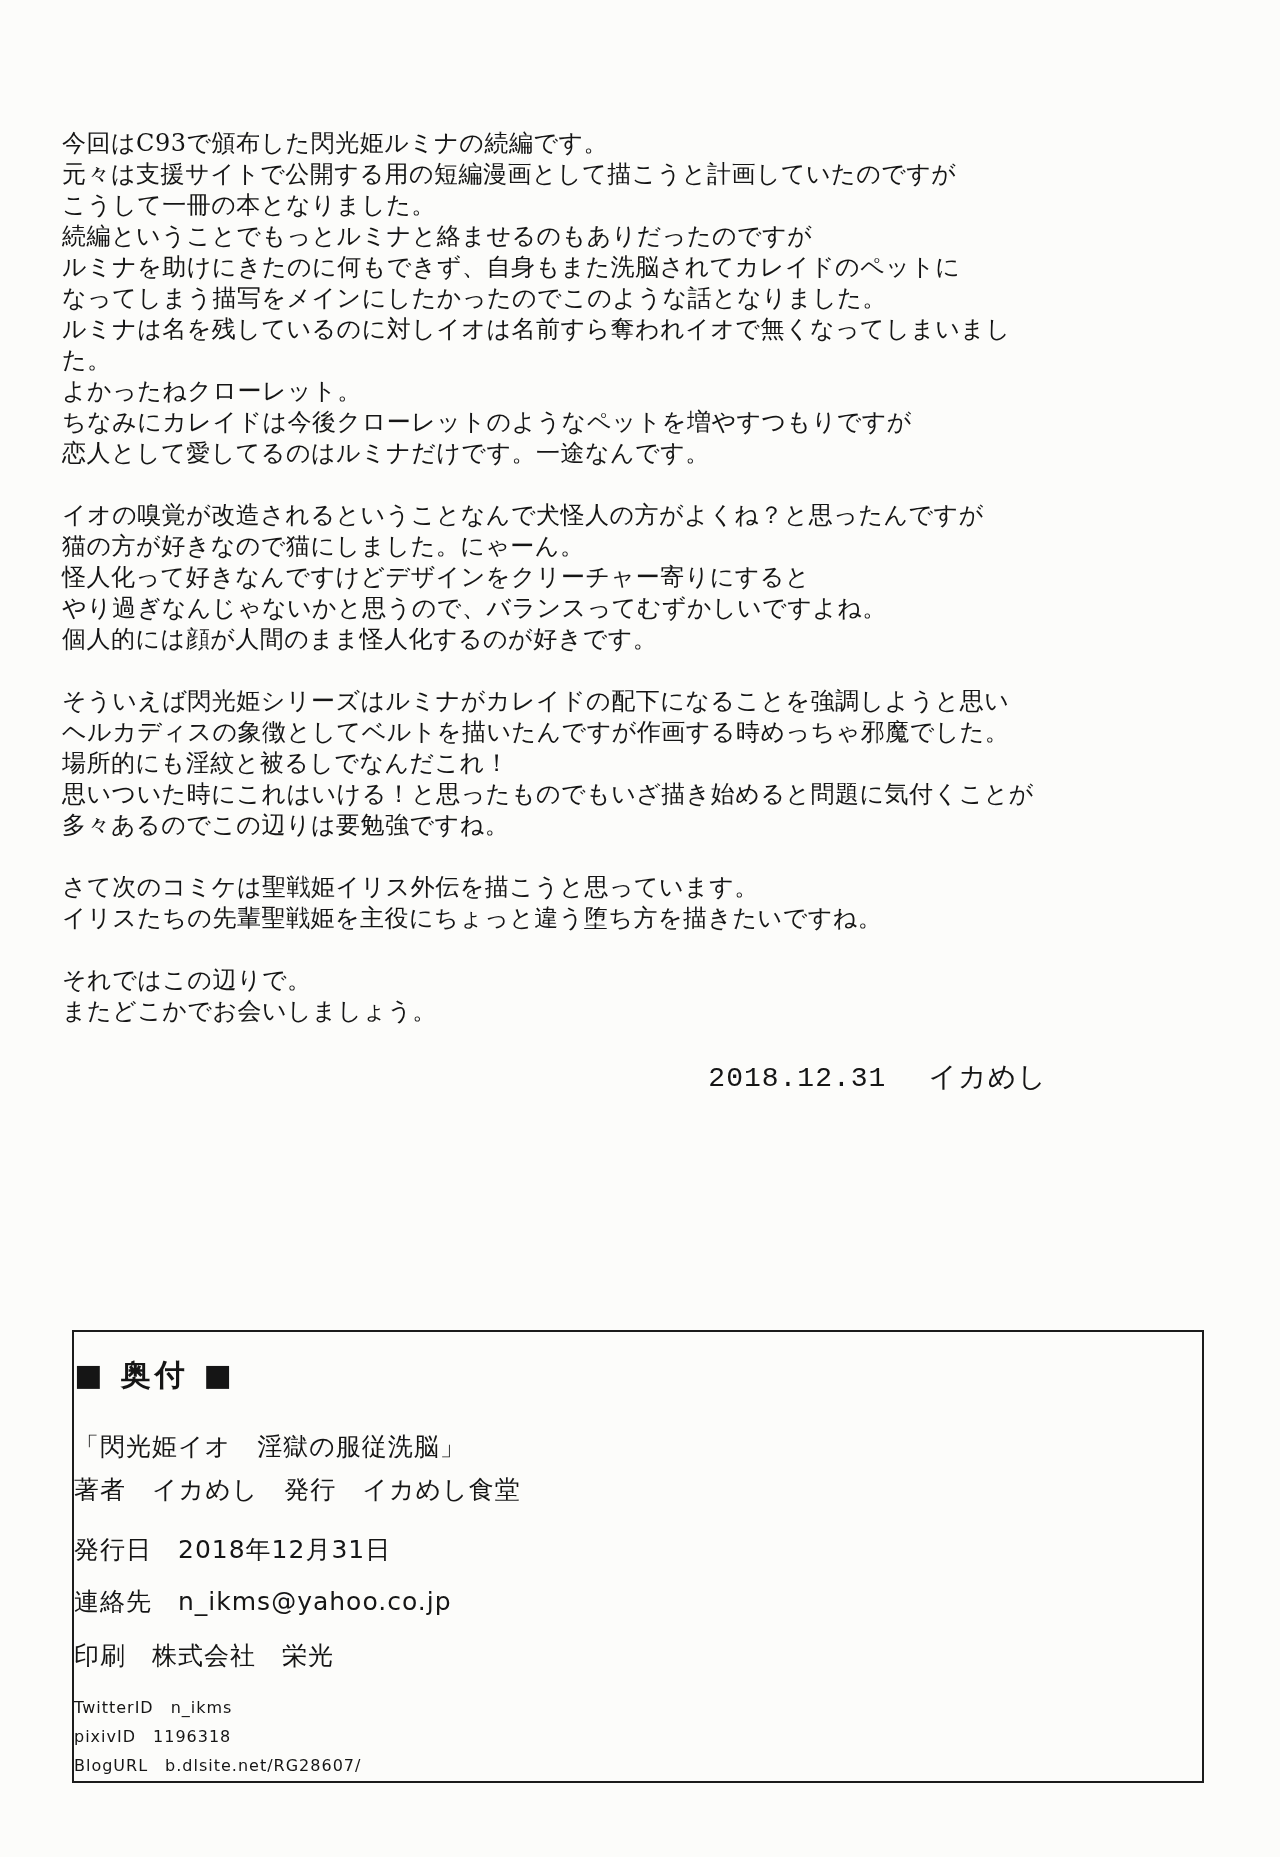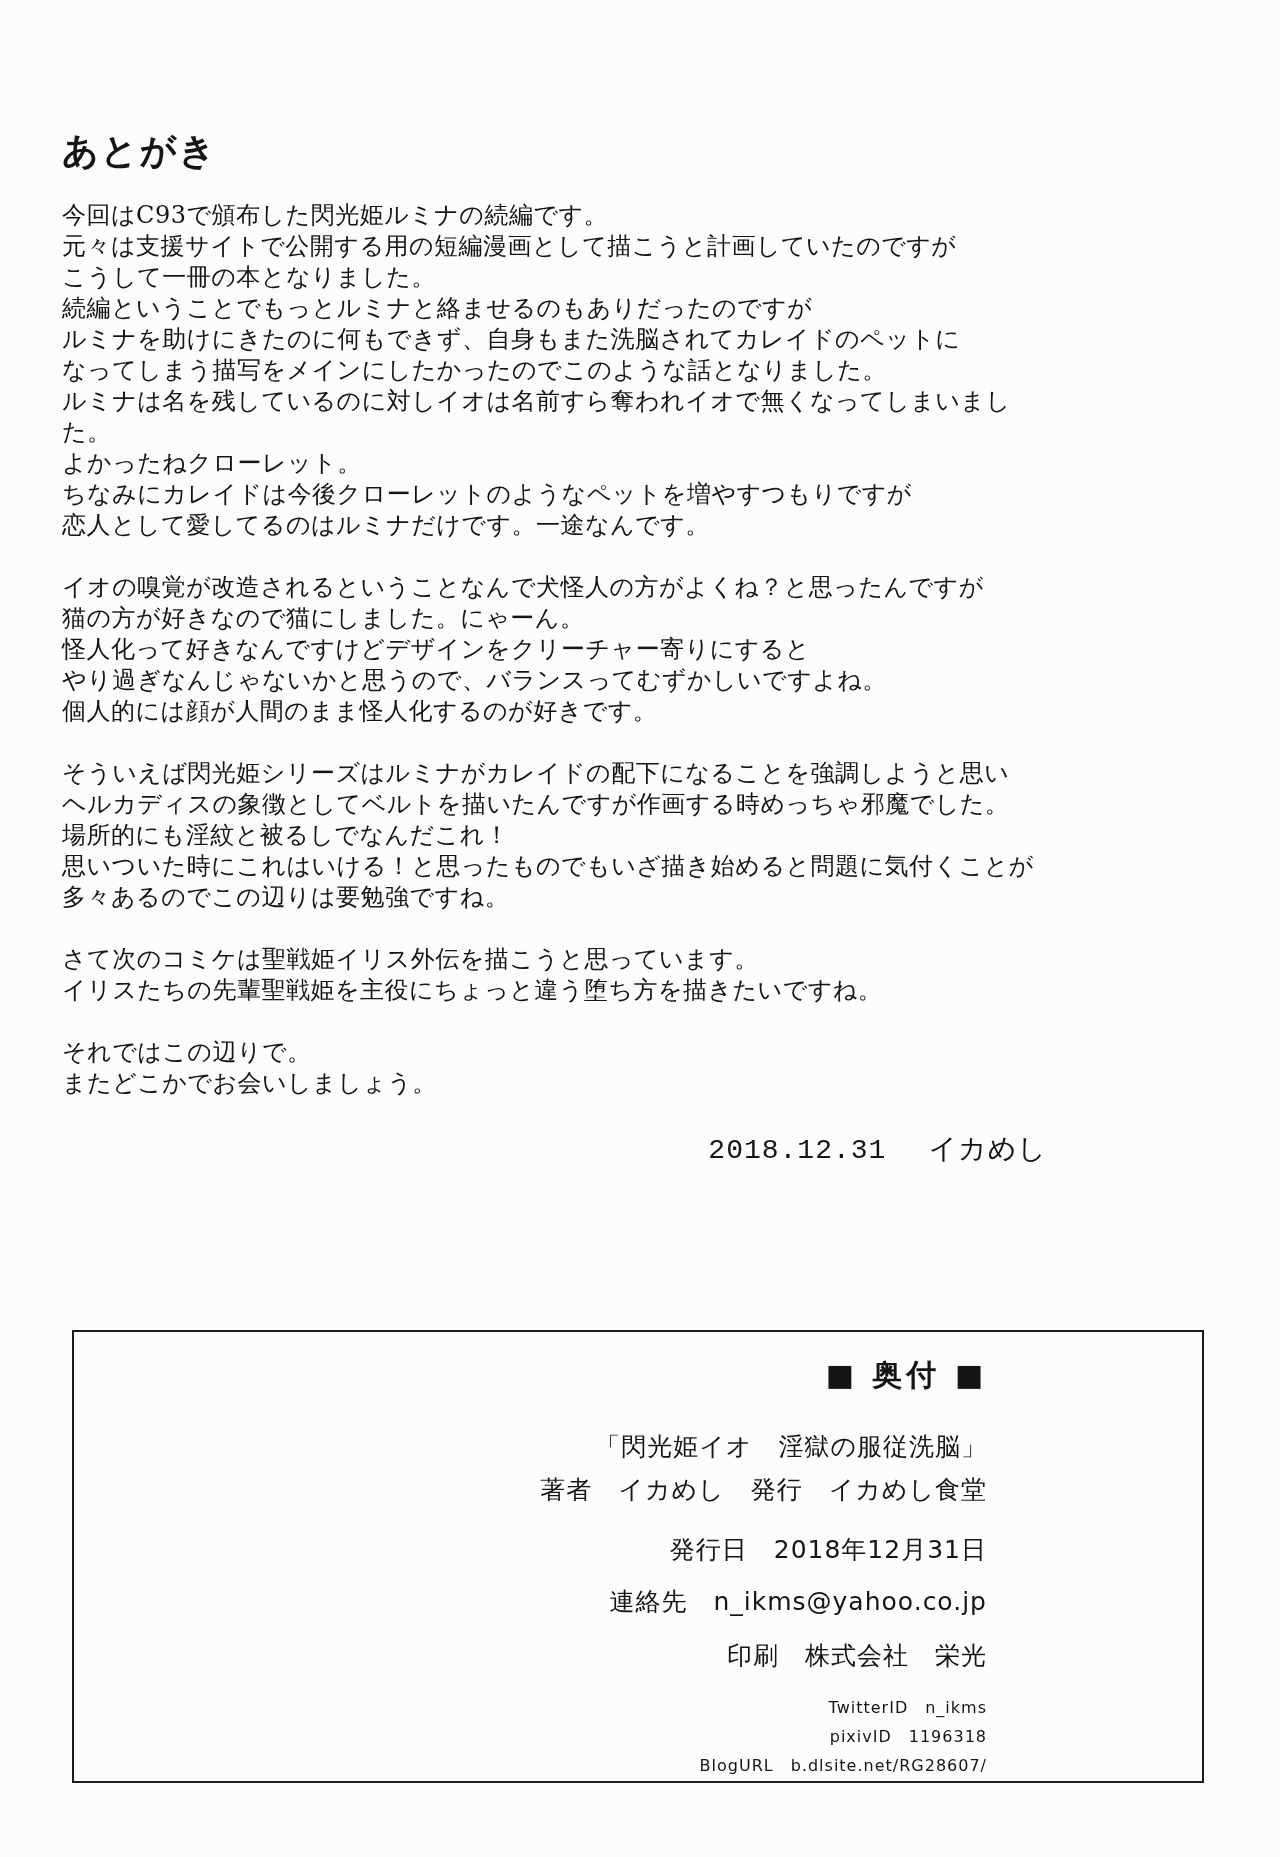--- a/index.html
+++ b/index.html
@@ -54,21 +54,21 @@
     left: 72px;
     top: 1330px;
     width: 1132px;
     height: 453px;
     border: 2px solid #1c1c1c;
     box-sizing: border-box;
     font-family: "DejaVu Sans", "Liberation Sans", sans-serif;
   }
   .colophon-inner {
     margin-right: 215px;      
-    text-align: right;
+    text-align: left;
     padding-top: 24px;
   }
   .colophon-header {
     font-size: 30px;
     font-weight: 700;
     letter-spacing: 4px;
     line-height: 38px;
     margin: 0 0 38px 0;
   }
   .colophon-line {
@@ -86,21 +86,20 @@
     line-height: 29px;
     font-size: 16px;
   }
 </style>
 </head>
 <body>
 
 <div class="page">
 
   <div class="content">
-    <h1 class="title">あとがき</h1>
 
 
     <p class="para">今回はC93で頒布した閃光姫ルミナの続編です。
 元々は支援サイトで公開する用の短編漫画として描こうと計画していたのですが
 こうして一冊の本となりました。
 続編ということでもっとルミナと絡ませるのもありだったのですが
 ルミナを助けにきたのに何もできず、自身もまた洗脳されてカレイドのペットに
 なってしまう描写をメインにしたかったのでこのような話となりました。
 ルミナは名を残しているのに対しイオは名前すら奪われイオで無くなってしまいました。
 よかったねクローレット。

